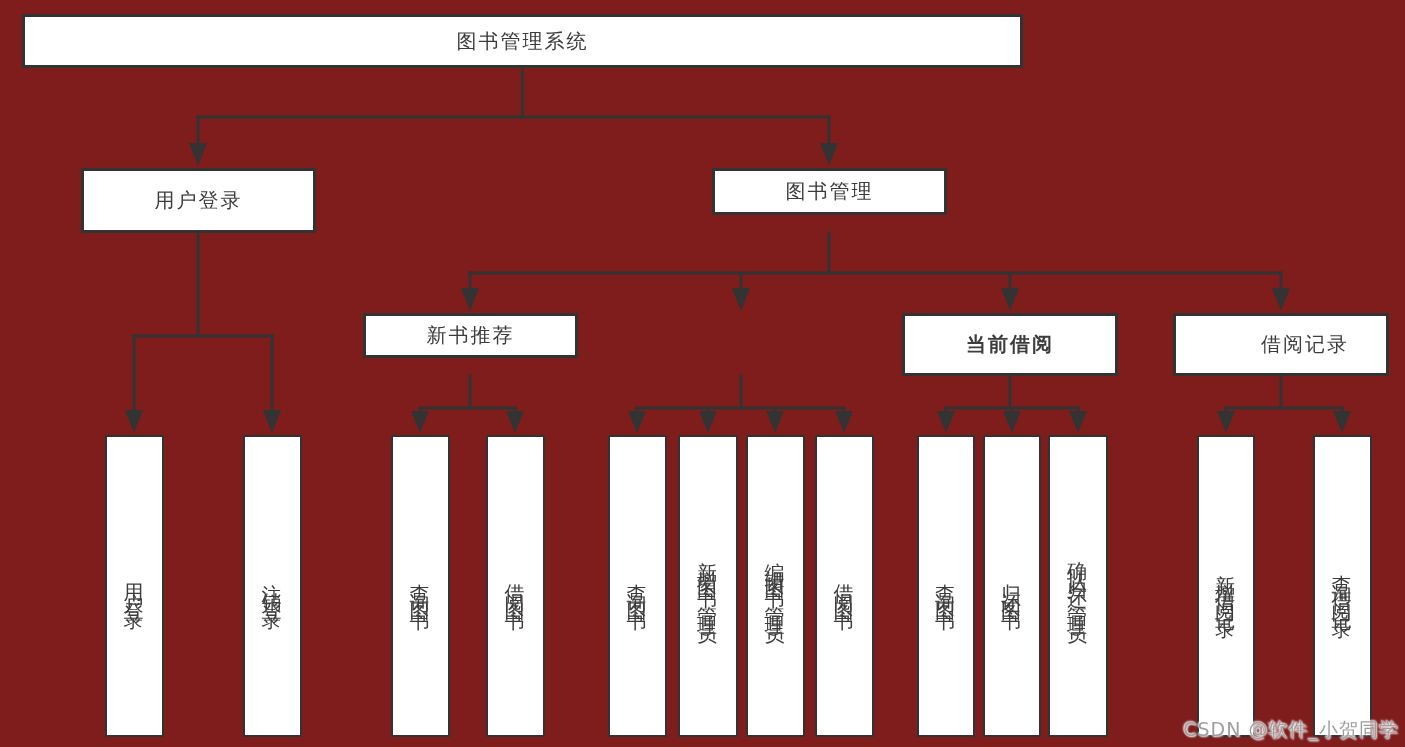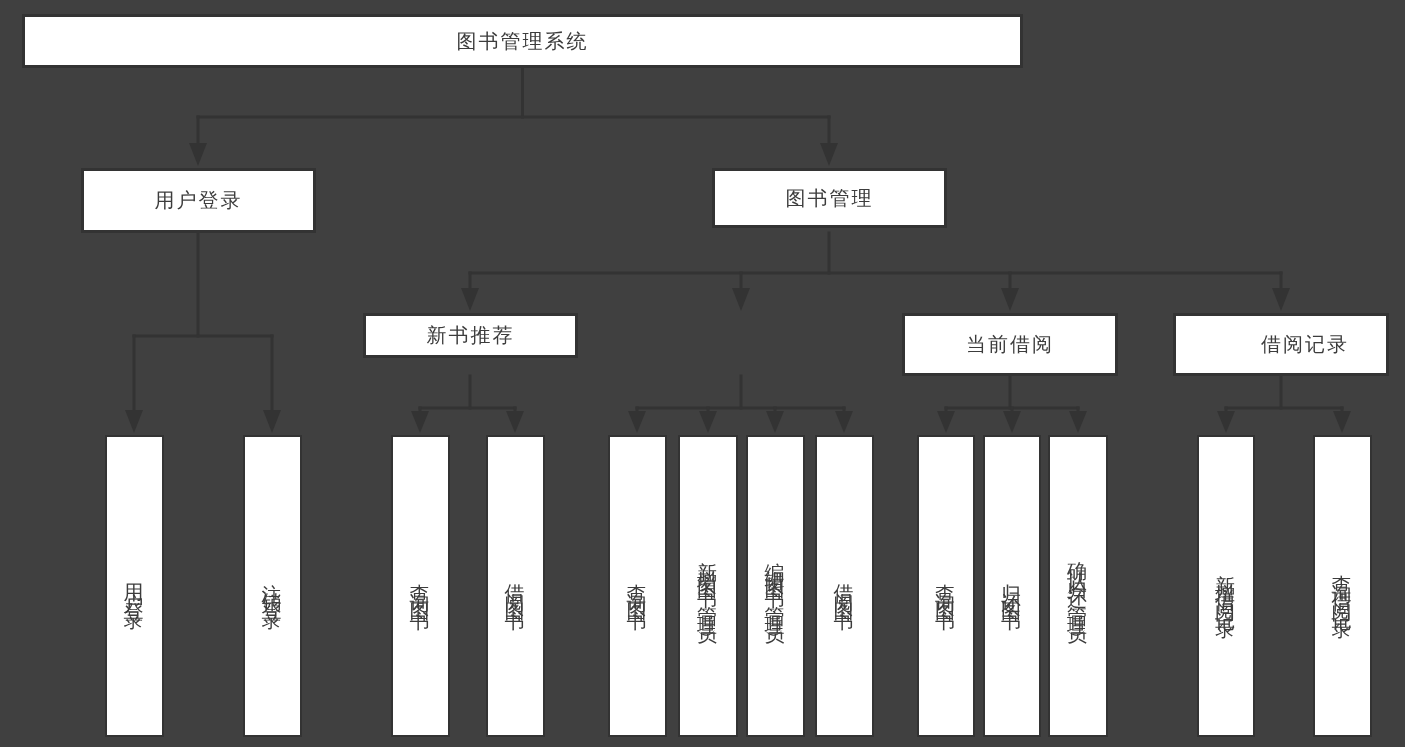--- a/index.html
+++ b/index.html
@@ -1,20 +1,20 @@
 <!DOCTYPE html>
 <html><head>
 <meta charset="utf-8">
 <style>
   html, body { margin: 0; padding: 0; background: #ffffff; }
   .canvas {
     position: relative;
     width: 1405px;
     height: 747px;
-    background: #404040;
+    background: #7f1d1d;
     font-family: "DejaVu Sans", "Liberation Sans", sans-serif;
     overflow: hidden;
   }
   svg.wires { position: absolute; left: 0; top: 0; width: 1405px; height: 747px; }
 
   .node {
     position: absolute;
     box-sizing: border-box;
     background: #ffffff;
     border: 3px solid #333333;
@@ -35,24 +35,24 @@
     writing-mode: vertical-rl;
     text-orientation: mixed;
     letter-spacing: 9px;
     font-size: 20px;
     white-space: nowrap;
   }
 
   
   .b-root    { left: 22px;   top: 14px;  width: 1001px; height: 54px; }
   .b-user    { left: 81px;   top: 168px; width: 235px;  height: 65px; }
-  .b-book    { left: 712px;  top: 168px; width: 235px;  height: 60px; }
+  .b-book    { left: 712px;  top: 168px; width: 235px;  height: 47px; }
   .b-newbook { left: 363px;  top: 313px; width: 215px;  height: 45px; }
   .b-borrow  { left: 633px;  top: 313px; width: 216px;  height: 63px; }
-  .b-current { left: 902px;  top: 313px; width: 216px;  height: 63px; }
+  .b-current { left: 902px;  top: 313px; width: 216px;  height: 63px; font-weight: bold; }
   .b-record  { left: 1173px; top: 313px; width: 216px;  height: 63px; padding-left: 48px; }
 
   
   .lf-1a { left: 105px; }
   .lf-1b { left: 243px; }
   .lf-2a { left: 391px; }
   .lf-2b { left: 486px; }
   .lf-3a { left: 608px; }
   .lf-3b { left: 678px; width: 60px; }
   .lf-3c { left: 746px; }
@@ -198,14 +198,15 @@
     <span>确认归还（管理员）</span>
   </div>
 
   <div class="node leaf lf-5a">
     <span>新增借阅记录</span>
   </div>
   <div class="node leaf lf-5b">
     <span>查询借阅记录</span>
   </div>
 
+  <div class="watermark">CSDN @软件_小贺同学</div>
 
 </div>
 
 </body></html>

